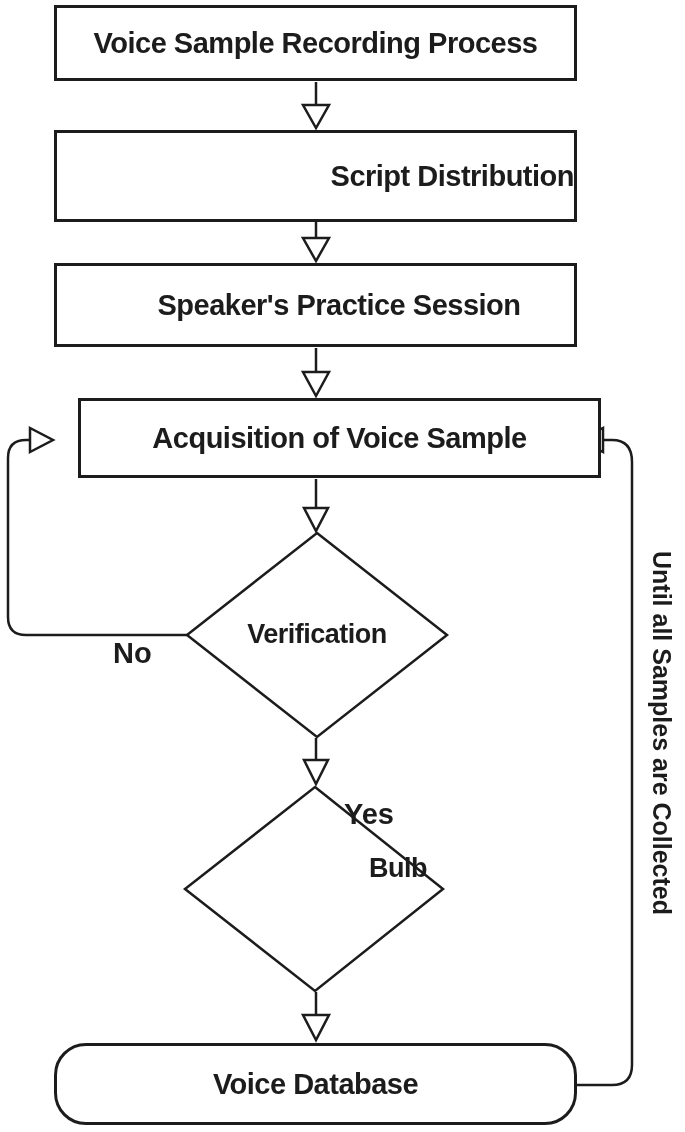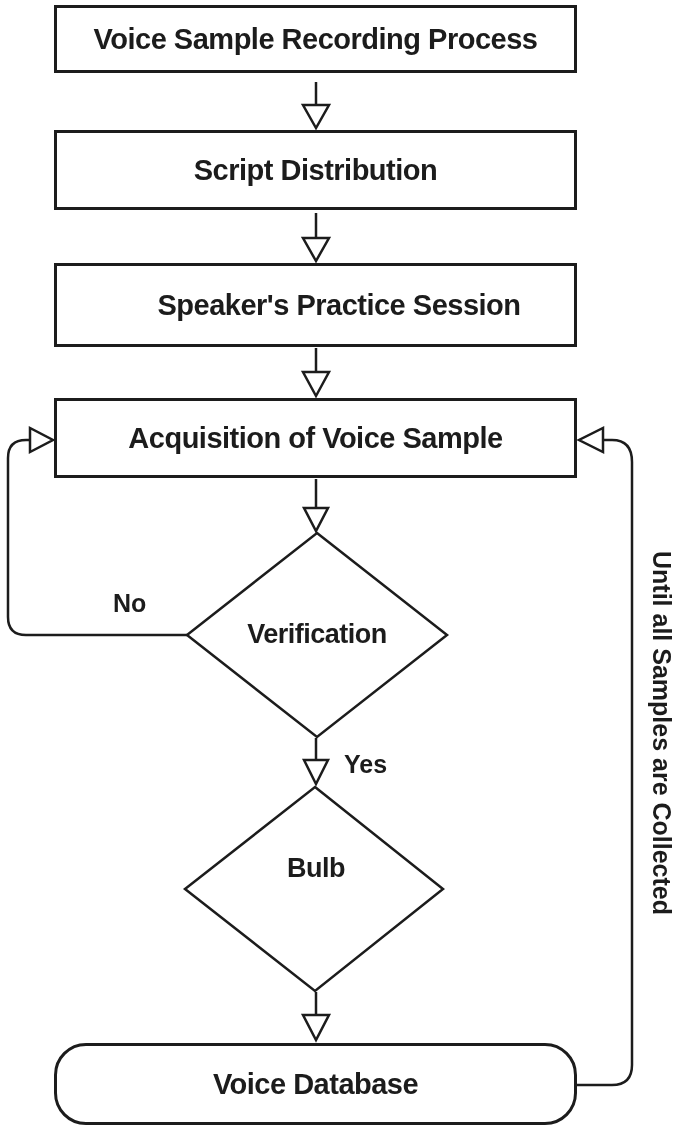--- a/index.html
+++ b/index.html
@@ -29,39 +29,40 @@
     border:3px solid var(--line);
     background:var(--background);
     display:flex;
     align-items:center;
     justify-content:center;
     text-align:center;
     font-weight:bold;
     font-size:29px;
     letter-spacing:-0.5px;
   }
-  .box-start{top:5px;height:68px;justify-content:center;}
-  .box-script{top:130px;height:80px;}
+  .box-start{top:5px;height:76px;justify-content:center;}
+  .box-script{top:130px;height:92px;justify-content:flex-end;}
   .box-practice{top:263px;height:84px;padding-left:47px;}
-  .box-acquisition{top:398px;height:80px;}
+  .box-acquisition{top:398px;height:80px;margin-left:24px;}
   .box-database{top:1043px;height:82px;border-radius:32px;}
   .diamond-label{
     position:absolute;
     text-align:center;
     font-weight:bold;
     font-size:27px;
     letter-spacing:-0.5px;
     line-height:35px;
   }
   .label-verification{left:187px;top:617px;width:260px;}
-  .label-bulb{left:187px;top:851px;width:258px;}
+  .label-bulb{left:169px;top:851px;width:258px;text-align:right;}
   .edge-label{
     position:absolute;
     font-weight:bold;
-    font-size:25px;
+    font-size:29px;
+    margin-top:48px;
   }
   .label-no{left:113px;top:589px;}
   .label-yes{left:344px;top:750px;}
   .loop-label{
     position:absolute;
     left:644px;
     top:503px;
     height:460px;
     width:34px;
     writing-mode:vertical-rl;

